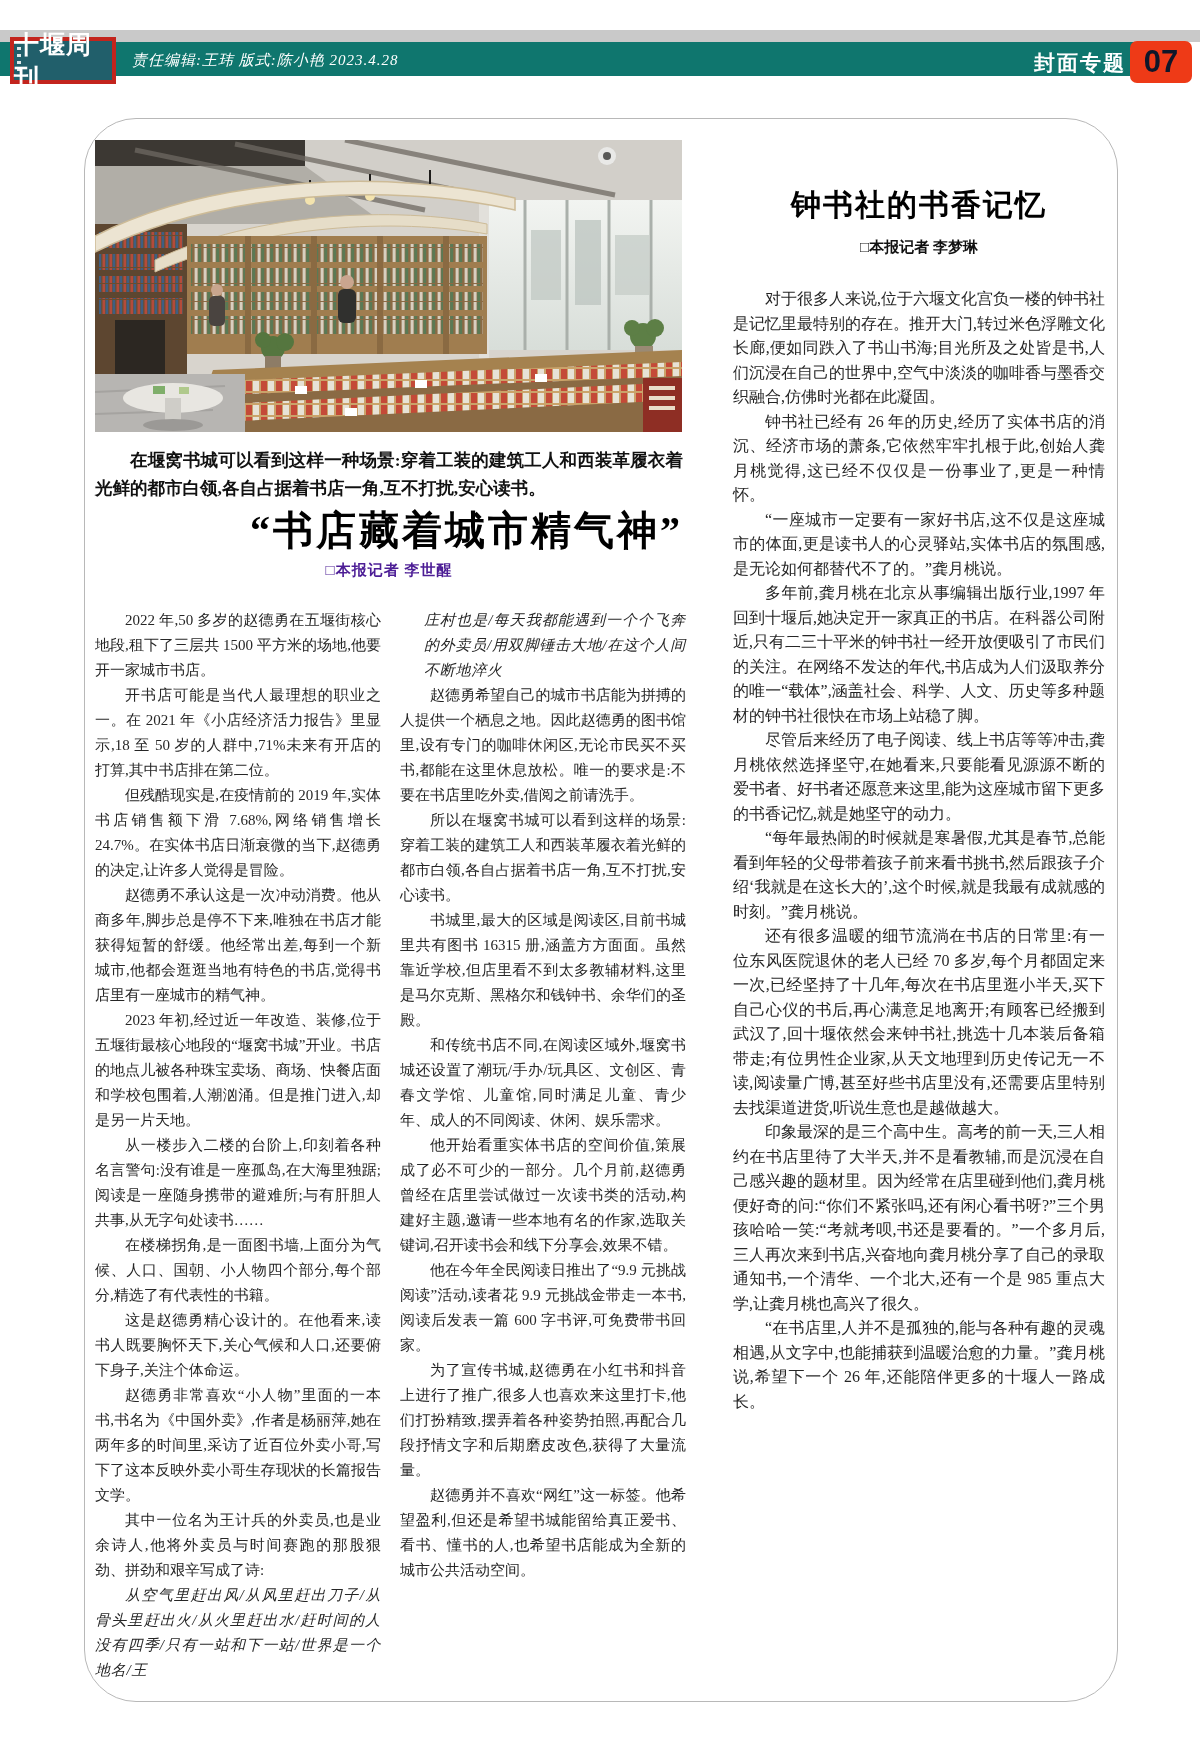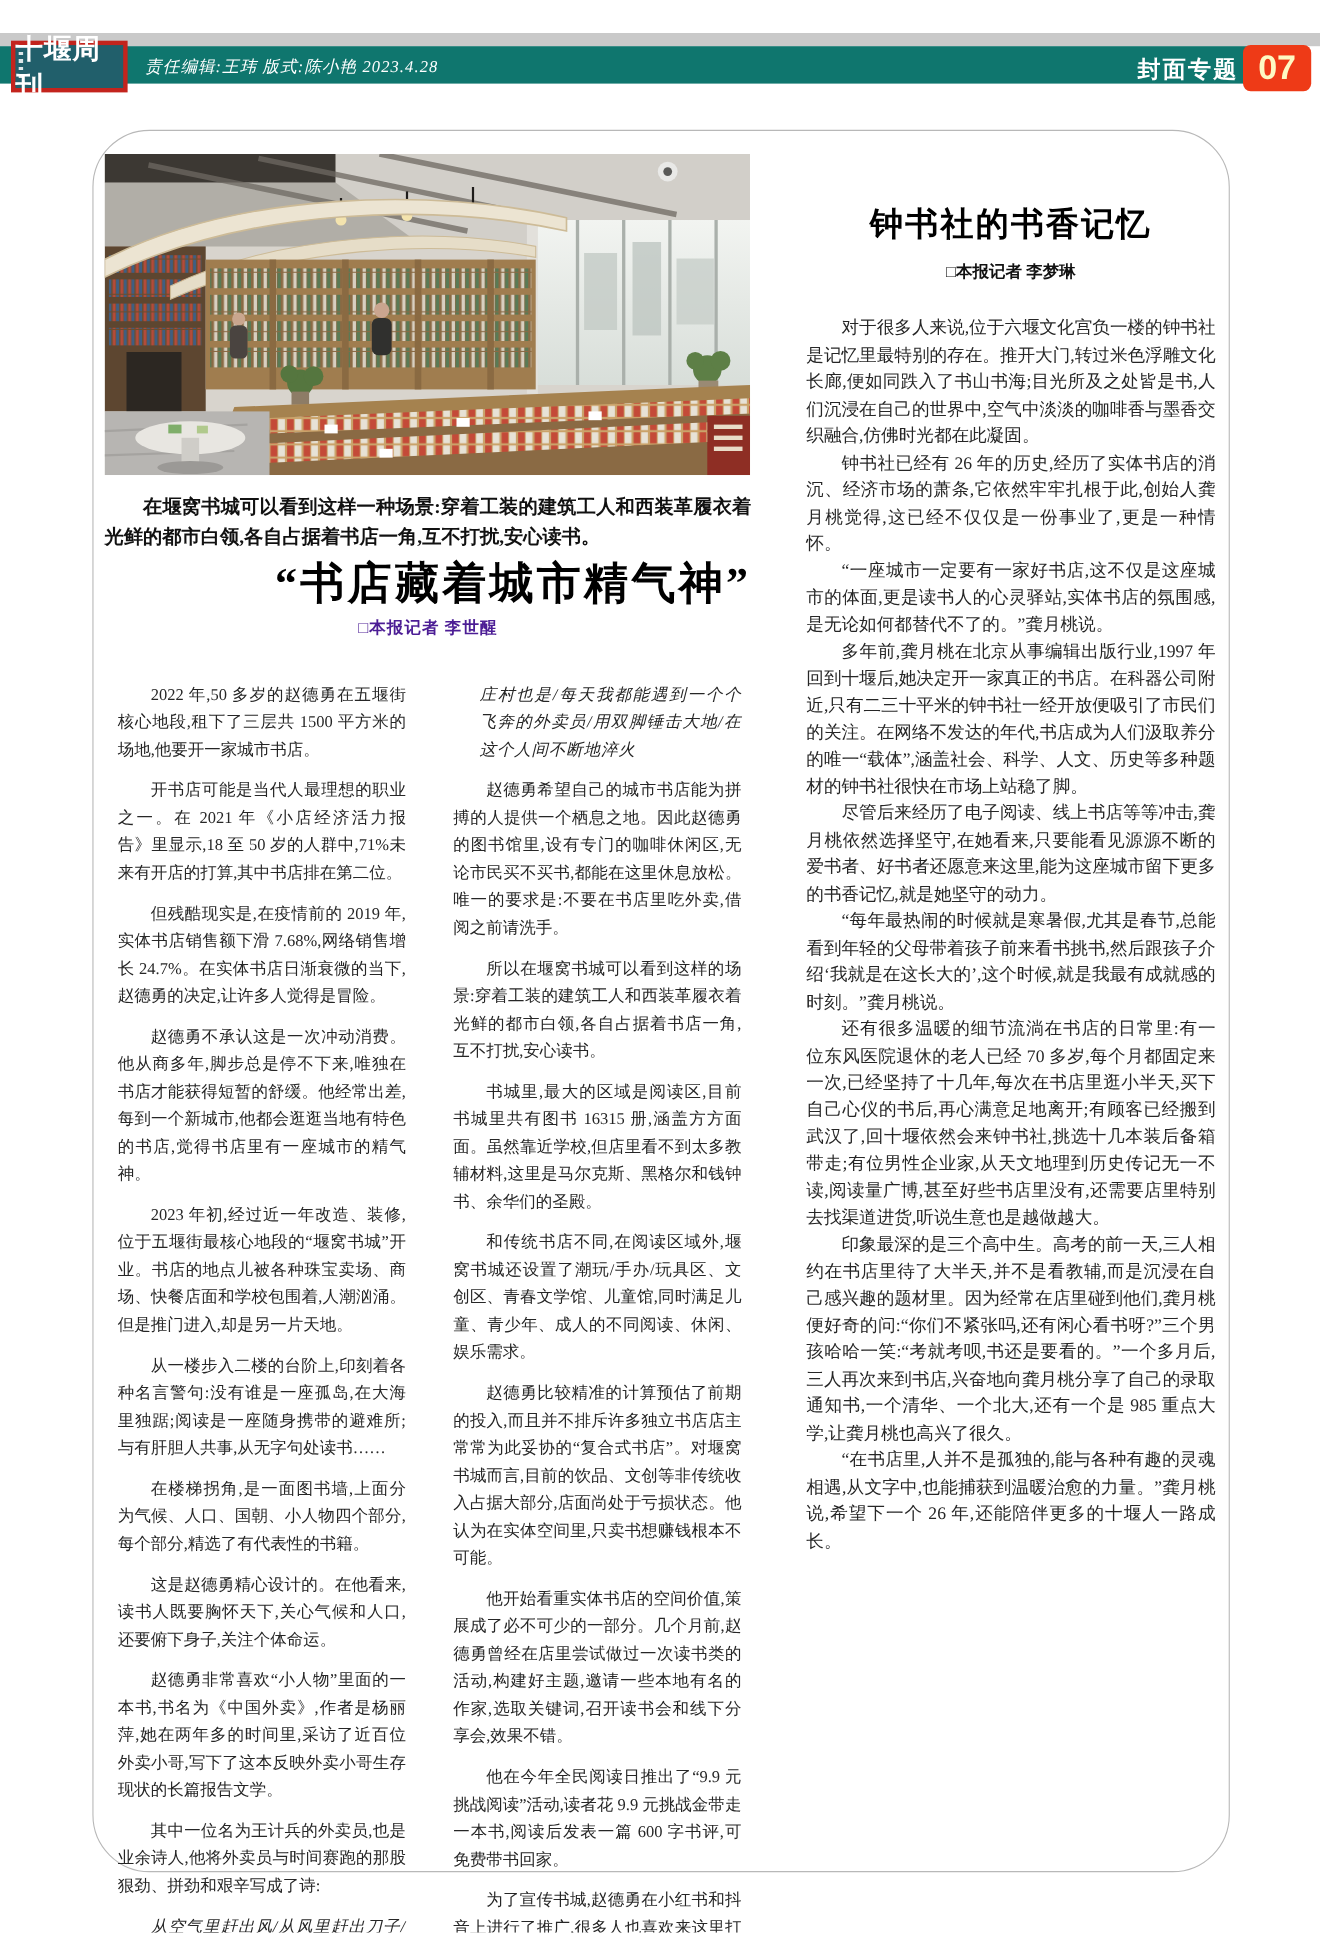--- a/index.html
+++ b/index.html
@@ -26,21 +26,21 @@
     position:absolute; left:4px; top:4px; width:98px; height:39px; background:#215f6b;
     display:flex; align-items:center; justify-content:center;
     color:#ffffff; font-weight:bold; font-size:25px; letter-spacing:1px;
   }
   .logo-mini {
     position:absolute; left:3px; top:6px; width:4px; height:27px;
     background:repeating-linear-gradient(to bottom, rgba(255,255,255,.85) 0 3px, transparent 3px 7px);
   }
   .page-badge {
     position:absolute; left:1130px; top:41px; width:62px; height:42px;
-    background:#ee3a17; border-radius:7px; color:#fef9c3;
+    background:#ee3a17; border-radius:7px; color:#0f172a;
     display:flex; align-items:center; justify-content:center;
     font-weight:bold; font-size:31px; font-family:"Liberation Sans","DejaVu Sans",sans-serif;
   }
   
   .content-frame {
     position:absolute; left:84px; top:118px; width:1032px; height:1582px;
     border:1px solid #b8b8b8; border-radius:52px;
   }
   
   .photo { position:absolute; left:95px; top:140px; width:587px; height:292px; overflow:hidden; }
@@ -56,21 +56,21 @@
   }
   .main-byline {
     position:absolute; left:95px; top:561px; width:588px;
     text-align:center; font-size:15px; font-weight:bold; letter-spacing:1px; color:#4c1d95;
   }
   
   .col { position:absolute; top:608px; width:286px; }
   .col1 { left:95px; }
   .col2 { left:400px; }
   .body-p {
-    margin:12px; font-size:15px; line-height:25px;
+    margin:0; font-size:15px; line-height:25px;
     text-align:justify; text-indent:2em; color:#262626;
   }
   .poem { font-style:italic; letter-spacing:.05em; }
   .poem-cont { text-indent:0; padding-left:1.6em; }
   
   .side { position:absolute; left:733px; top:186px; width:372px; }
   .side-title {
     margin:0; text-align:center; font-size:30px; font-weight:bold;
     letter-spacing:2px; color:#000000; line-height:38px;
   }
@@ -246,21 +246,20 @@
       </div>
     <p class="body-p poem">从空气里赶出风/从风里赶出刀子/从骨头里赶出火/从火里赶出水/赶时间的人没有四季/只有一站和下一站/世界是一个地名/王</p>
   </div>
   <div class="col col2">
     <p class="body-p poem poem-cont">庄村也是/每天我都能遇到一个个飞奔的外卖员/用双脚锤击大地/在这个人间不断地淬火</p>
     <div>
         <p class="body-p">赵德勇希望自己的城市书店能为拼搏的人提供一个栖息之地。因此赵德勇的图书馆里,设有专门的咖啡休闲区,无论市民买不买书,都能在这里休息放松。唯一的要求是:不要在书店里吃外卖,借阅之前请洗手。</p>
         <p class="body-p">所以在堰窝书城可以看到这样的场景:穿着工装的建筑工人和西装革履衣着光鲜的都市白领,各自占据着书店一角,互不打扰,安心读书。</p>
         <p class="body-p">书城里,最大的区域是阅读区,目前书城里共有图书 16315 册,涵盖方方面面。虽然靠近学校,但店里看不到太多教辅材料,这里是马尔克斯、黑格尔和钱钟书、余华们的圣殿。</p>
         <p class="body-p">和传统书店不同,在阅读区域外,堰窝书城还设置了潮玩/手办/玩具区、文创区、青春文学馆、儿童馆,同时满足儿童、青少年、成人的不同阅读、休闲、娱乐需求。</p>
-        <p class="body-p">赵德勇比较精准的计算预估了前期的投入,而且并不排斥许多独立书店店主常常为此妥协的“复合式书店”。对堰窝书城而言,目前的饮品、文创等非传统收入占据大部分,店面尚处于亏损状态。他认为在实体空间里,只卖书想赚钱根本不可能。</p>
         <p class="body-p">他开始看重实体书店的空间价值,策展成了必不可少的一部分。几个月前,赵德勇曾经在店里尝试做过一次读书类的活动,构建好主题,邀请一些本地有名的作家,选取关键词,召开读书会和线下分享会,效果不错。</p>
         <p class="body-p">他在今年全民阅读日推出了“9.9 元挑战阅读”活动,读者花 9.9 元挑战金带走一本书,阅读后发表一篇 600 字书评,可免费带书回家。</p>
         <p class="body-p">为了宣传书城,赵德勇在小红书和抖音上进行了推广,很多人也喜欢来这里打卡,他们打扮精致,摆弄着各种姿势拍照,再配合几段抒情文字和后期磨皮改色,获得了大量流量。</p>
         <p class="body-p">赵德勇并不喜欢“网红”这一标签。他希望盈利,但还是希望书城能留给真正爱书、看书、懂书的人,也希望书店能成为全新的城市公共活动空间。</p>
       </div>
   </div>
 
   <div class="side">
     <h2 class="side-title">钟书社的书香记忆</h2>
     <div class="side-byline">□本报记者  李梦琳</div>

